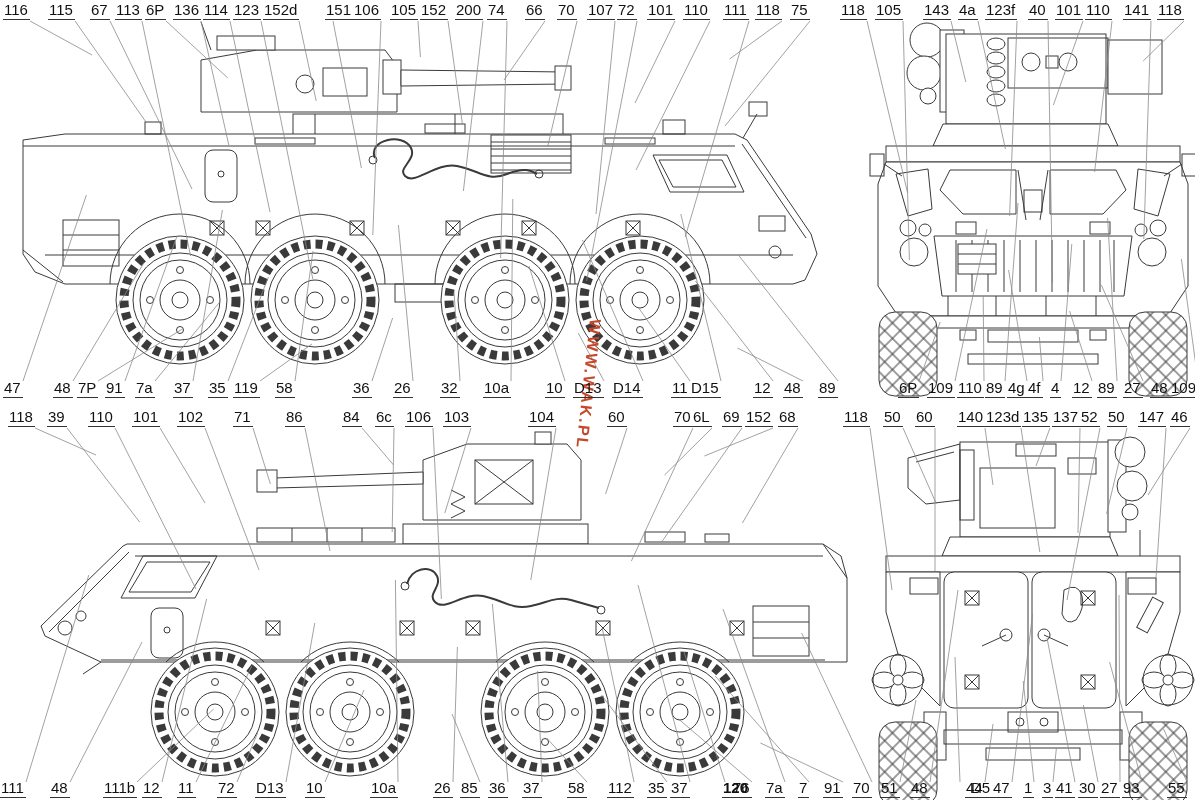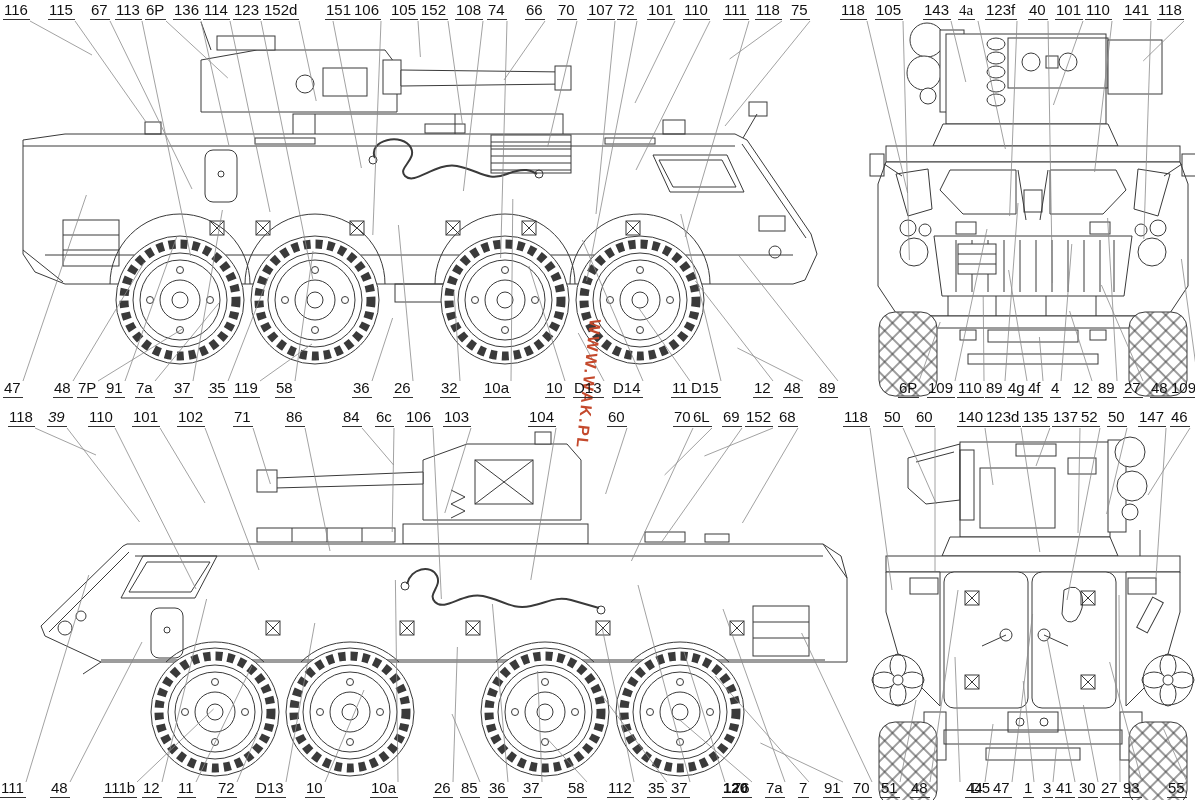--- a/index.html
+++ b/index.html
@@ -415,35 +415,35 @@
     <span class="plabel" style="left: 115px;">113</span>
     <span class="plabel" style="left: 145px;">6P</span>
     <span class="plabel" style="left: 173px;">136</span>
     <span class="plabel" style="left: 203px;">114</span>
     <span class="plabel" style="left: 233px;">123</span>
     <span class="plabel" style="left: 263px;">152d</span>
     <span class="plabel" style="left: 305px; margin-left: 20px;">151</span>
     <span class="plabel" style="left: 353px;">106</span>
     <span class="plabel" style="left: 390px;">105</span>
     <span class="plabel" style="left: 420px;">152</span>
-    <span class="plabel" style="left: 455px;">108</span>
+    <span class="plabel" style="left: 455px;">200</span>
     <span class="plabel" style="left: 487px; text-align: center;">74</span>
     <span class="plabel" style="left: 525px;">66</span>
     <span class="plabel" style="left: 557px;">70</span>
     <span class="plabel" style="left: 587px;">107</span>
     <span class="plabel" style="left: 617px;">72</span>
     <span class="plabel" style="left: 647px;">101</span>
     <span class="plabel" style="left: 683px;">110</span>
     <span class="plabel" style="left: 723px;">111</span>
     <span class="plabel" style="left: 755px;">118</span>
     <span class="plabel" style="left: 790px;">75</span>
     <span class="plabel" style="left: 840px;">118</span>
     <span class="plabel" style="left: 875px;">105</span>
     <span class="plabel" style="left: 923px;">143</span>
-    <span class="plabel" style="left: 958px; font-family: Liberation Serif, serif;">4a</span>
+    <span class="plabel" style="left: 958px;">4a</span>
     <span class="plabel" style="left: 985px;">123f</span>
     <span class="plabel" style="left: 1028px;">40</span>
     <span class="plabel" style="left: 1055px;">101</span>
     <span class="plabel" style="left: 1085px;">110</span>
     <span class="plabel" style="left: 1123px;">141</span>
     <span class="plabel" style="left: 1157px;">118</span>
   </div>
 <div class="row" id="row-mid1">
 
 <span class="plabel" style="left: 3px;">47</span>
@@ -476,21 +476,21 @@
     <span class="plabel" style="left: 1050px;">4</span>
     <span class="plabel" style="left: 1072px;">12</span>
     <span class="plabel" style="left: 1097px;">89</span>
     <span class="plabel" style="left: 1123px;">27</span>
     <span class="plabel" style="left: 1150px;">48</span>
     <span class="plabel" style="left: 1170px;">109</span>
   </div>
 <div class="row" id="row-mid2">
 
 <span class="plabel" style="left: 8px;">118</span>
-    <span class="plabel" style="left: 47px; font-style: italic;">39</span>
+    <span class="plabel" style="left: 47px;">39</span>
     <span class="plabel" style="left: 88px;">110</span>
     <span class="plabel" style="left: 132px;">101</span>
     <span class="plabel" style="left: 177px;">102</span>
     <span class="plabel" style="left: 233px;">71</span>
     <span class="plabel" style="left: 285px;">86</span>
     <span class="plabel" style="left: 342px;">84</span>
     <span class="plabel" style="left: 375px;">6c</span>
     <span class="plabel" style="left: 405px;">106</span>
     <span class="plabel" style="left: 443px;">103</span>
     <span class="plabel" style="left: 528px; text-align: center;">104</span>

